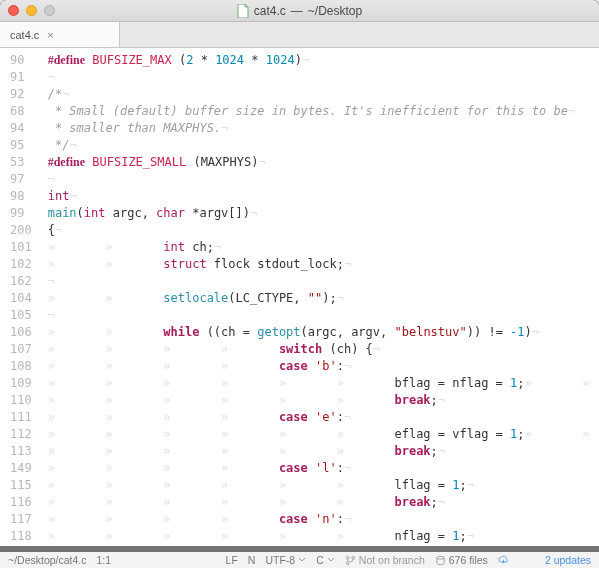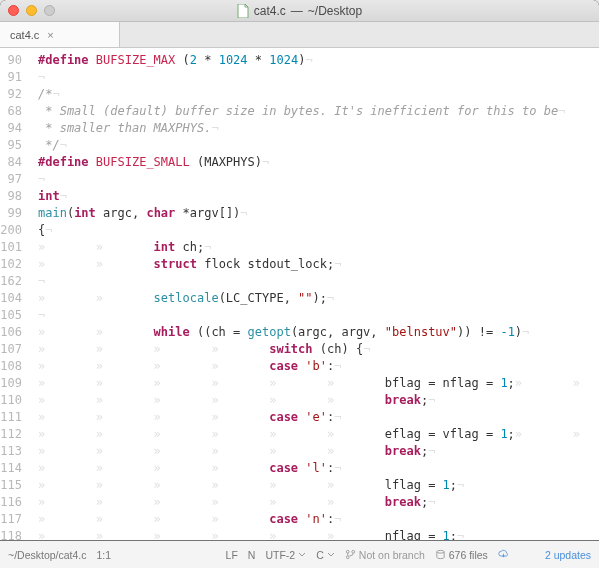--- a/index.html
+++ b/index.html
@@ -86,50 +86,50 @@
   flex: 1;
   overflow: hidden;
   background: #fff;
   display: flex;
   font-family: "Menlo", "Monaco", monospace;
   font-size: 12px;
   line-height: 17px;
 }
 .gutter {
   background: #fff;
-  padding: 4px 6px 4px 0;
-  text-align: right;
+  padding: 4px 6px 4px 10px;
+  text-align: left;
   color: #b8b8b8;
   user-select: none;
   min-width: 32px;
 }
 .gutter .ln { padding-right: 4px; }
 .code {
   padding: 4px 0 4px 6px;
   flex: 1;
   white-space: pre;
   overflow: hidden;
   color: #333;
 }
 .code .row { height: 17px; display: block; }
 .ws { color: #e0e0e0; }
-.kw { color: #a71d5d; font-weight: 600; }
+.kw { color: #a71d5d; font-weight: 600; font-family: Liberation Serif, serif; }
 .kw2 { color: #a71d5d; font-weight: 600; }
-.type { color: #a71d5d; font-weight: 700; }
+.type { color: #a71d5d; font-weight: 400; }
 .fname { color: #c7254e; text-align: center; }
 .fcall { color: #2c8fa3; }
 .num { color: #0086b3; }
 .str { color: #a31515; }
 .cmt { color: #a0a0a0; font-style: italic; }
 .id { color: #333; }
 .op { color: #333; }
 .statusbar {
-  height: 28px;
+  height: 22px;
   background: #f4f4f4;
-  border-top: 1px solid #737373;
+  border-top: 6px solid #737373;
   display: flex;
   align-items: center;
   font-size: 10.5px;
   color: #777;
   padding: 0 8px;
   gap: 10px;
 }
 .statusbar .sb-left { flex: 0 0 auto; display: flex; align-items: center; gap: 10px; }
 .statusbar .sb-right { margin-left: auto; display: flex; align-items: center; gap: 10px; }
 .sb-item { display: flex; align-items: center; gap: 3px; white-space: nowrap; }
@@ -167,58 +167,58 @@
   </div>
 
   <div class="editor">
     <div class="gutter" id="gutter">
         <div class="ln">90</div>
         <div class="ln">91</div>
         <div class="ln">92</div>
         <div class="ln">68</div>
         <div class="ln">94</div>
         <div class="ln">95</div>
-        <div class="ln">84</div>
+        <div class="ln">53</div>
         <div class="ln">97</div>
         <div class="ln">98</div>
         <div class="ln">99</div>
         <div class="ln">200</div>
         <div class="ln">101</div>
         <div class="ln">102</div>
         <div class="ln">162</div>
         <div class="ln">104</div>
         <div class="ln">105</div>
         <div class="ln">106</div>
         <div class="ln">107</div>
         <div class="ln">108</div>
         <div class="ln">109</div>
         <div class="ln">110</div>
         <div class="ln">111</div>
         <div class="ln">112</div>
         <div class="ln">113</div>
-        <div class="ln">114</div>
+        <div class="ln">149</div>
         <div class="ln">115</div>
         <div class="ln">116</div>
         <div class="ln">117</div>
         <div class="ln">118</div>
         <div class="ln">119</div>
       </div>
     <div class="code" id="code"><span class="row"><span class="kw">#define</span><span> </span><span class="fname">BUFSIZE_MAX</span><span class="op"> (</span><span class="num">2</span><span class="op"> * </span><span class="num">1024</span><span class="op"> * </span><span class="num">1024</span><span class="op">)</span><span class="ws">¬</span></span><span class="row"><span class="ws">¬</span></span><span class="row"><span class="cmt">/*</span><span class="ws">¬</span></span><span class="row"><span class="cmt"> * Small (default) buffer size in bytes. It's inefficient for this to be</span><span class="ws">¬</span></span><span class="row"><span class="cmt"> * smaller than MAXPHYS.</span><span class="ws">¬</span></span><span class="row"><span class="cmt"> */</span><span class="ws">¬</span></span><span class="row"><span class="kw">#define</span><span> </span><span class="fname">BUFSIZE_SMALL</span><span class="op"> (</span><span class="id">MAXPHYS</span><span class="op">)</span><span class="ws">¬</span></span><span class="row"><span class="ws">¬</span></span><span class="row"><span class="type">int</span><span class="ws">¬</span></span><span class="row"><span class="fcall">main</span><span class="op">(</span><span class="type">int</span><span class="id"> argc, </span><span class="type">char</span><span class="id"> *argv[])</span><span class="ws">¬</span></span><span class="row"><span class="op">{</span><span class="ws">¬</span></span><span class="row"><span class="ws">»       »       </span><span class="type">int</span><span class="id"> ch;</span><span class="ws">¬</span></span><span class="row"><span class="ws">»       »       </span><span class="type">struct</span><span class="id"> flock stdout_lock;</span><span class="ws">¬</span></span><span class="row"><span class="ws">¬</span></span><span class="row"><span class="ws">»       »       </span><span class="fcall">setlocale</span><span class="id">(LC_CTYPE, </span><span class="str">""</span><span class="op">);</span><span class="ws">¬</span></span><span class="row"><span class="ws">¬</span></span><span class="row"><span class="ws">»       »       </span><span class="kw2">while</span><span class="op"> ((ch = </span><span class="fcall">getopt</span><span class="id">(argc, argv, </span><span class="str">"belnstuv"</span><span class="op">)) != </span><span class="num">-1</span><span class="op">)</span><span class="ws">¬</span></span><span class="row"><span class="ws">»       »       »       »       </span><span class="kw2">switch</span><span class="op"> (ch) {</span><span class="ws">¬</span></span><span class="row"><span class="ws">»       »       »       »       </span><span class="kw2">case</span><span> </span><span class="str">'b'</span><span class="op">:</span><span class="ws">¬</span></span><span class="row"><span class="ws">»       »       »       »       »       »       </span><span class="id">bflag = nflag = </span><span class="num">1</span><span class="op">;</span><span class="ws">»       »       </span></span><span class="row"><span class="ws">»       »       »       »       »       »       </span><span class="kw2">break</span><span class="op">;</span><span class="ws">¬</span></span><span class="row"><span class="ws">»       »       »       »       </span><span class="kw2">case</span><span> </span><span class="str">'e'</span><span class="op">:</span><span class="ws">¬</span></span><span class="row"><span class="ws">»       »       »       »       »       »       </span><span class="id">eflag = vflag = </span><span class="num">1</span><span class="op">;</span><span class="ws">»       »       </span></span><span class="row"><span class="ws">»       »       »       »       »       »       </span><span class="kw2">break</span><span class="op">;</span><span class="ws">¬</span></span><span class="row"><span class="ws">»       »       »       »       </span><span class="kw2">case</span><span> </span><span class="str">'l'</span><span class="op">:</span><span class="ws">¬</span></span><span class="row"><span class="ws">»       »       »       »       »       »       </span><span class="id">lflag = </span><span class="num">1</span><span class="op">;</span><span class="ws">¬</span></span><span class="row"><span class="ws">»       »       »       »       »       »       </span><span class="kw2">break</span><span class="op">;</span><span class="ws">¬</span></span><span class="row"><span class="ws">»       »       »       »       </span><span class="kw2">case</span><span> </span><span class="str">'n'</span><span class="op">:</span><span class="ws">¬</span></span><span class="row"><span class="ws">»       »       »       »       »       »       </span><span class="id">nflag = </span><span class="num">1</span><span class="op">;</span><span class="ws">¬</span></span><span class="row"></span></div>
   </div>
 
   <div class="statusbar">
     <div class="sb-left">
       <span class="sb-item">~/Desktop/cat4.c</span>
       <span class="sb-item">1:1</span>
     </div>
     <div class="sb-right">
       <span class="sb-item">LF</span>
       <span class="sb-item">N</span>
       <span class="sb-item">
-        <span>UTF-2</span>
+        <span>UTF-8</span>
         <svg width="8" height="8" viewBox="0 0 8 8">
             <path d="M1 2 l3 3 l3 -3" fill="none" stroke="#999" stroke-width="1"></path>
           </svg>
       </span>
       <span class="sb-item">
         <span>C</span>
         <svg width="8" height="8" viewBox="0 0 8 8">
             <path d="M1 2 l3 3 l3 -3" fill="none" stroke="#999" stroke-width="1"></path>
           </svg>
       </span>

